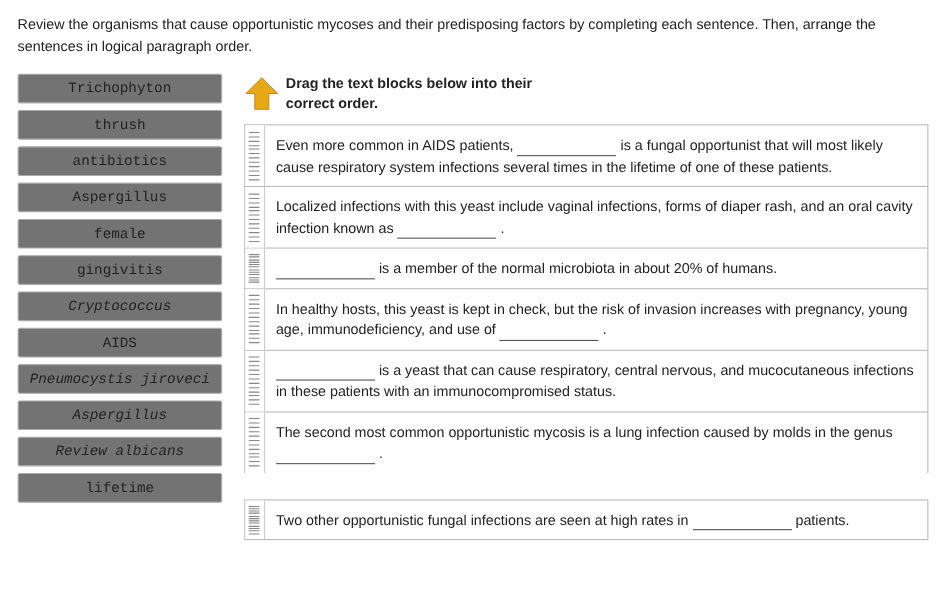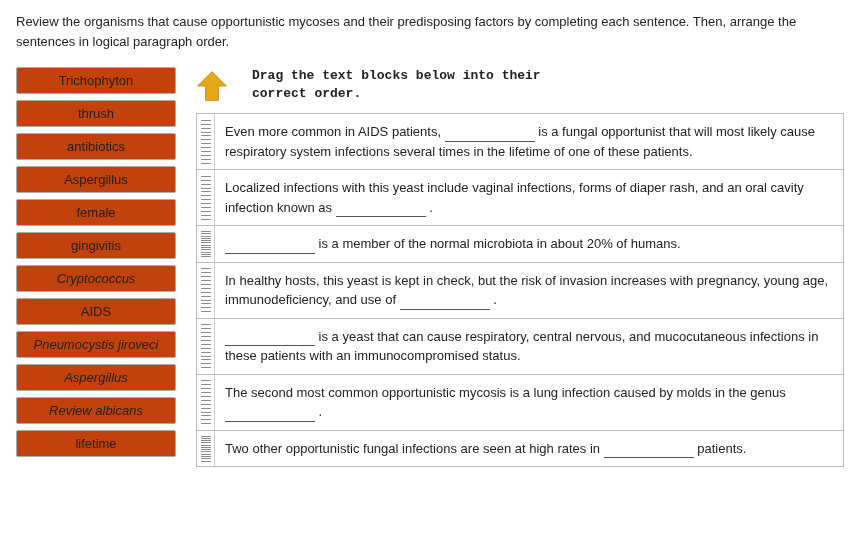--- a/index.html
+++ b/index.html
@@ -25,43 +25,43 @@
     }
     .word-bank {
       display: flex;
       flex-direction: column;
       gap: 6px;
       min-width: 160px;
       flex-shrink: 0;
     }
     .word-item {
       border: 1px solid #aaa;
-      background: #c2410c;
+      background: #737373;
       text-align: center;
       padding: 5px 10px;
       cursor: grab;
       font-size: 13px;
       border-radius: 2px;
       user-select: none;
+      font-family: Liberation Mono, monospace;
     }
     .word-item.italic {
       font-style: italic;
     }
     .right-panel {
       display: flex;
       flex-direction: column;
       gap: 0;
       flex: 1;
     }
     .drag-instruction {
       display: flex;
-      align-items: center;
-      gap: 24px;
+      align-items: flex-start;
+      gap: 6px;
       margin-bottom: 10px;
-      font-family: Liberation Mono, monospace;
     }
     .arrow-icon {
       width: 32px;
       height: 32px;
       flex-shrink: 0;
       margin-top: 2px;
     }
     .drag-instruction-text {
       font-weight: bold;
       font-size: 13px;
@@ -75,20 +75,21 @@
     }
     .sentence-block {
       border: 1px solid #bbb;
       border-bottom: none;
       display: flex;
       align-items: stretch;
       background: #fff;
     }
     .sentence-block:last-child {
       border-bottom: 1px solid #bbb;
+      margin-top: 24px;
     }
     .drag-handle {
       width: 18px;
       background: #fff;
       border-right: 1px solid #ccc;
       display: flex;
       align-items: stretch;
       flex-shrink: 0;
       position: relative;
       cursor: grab;

